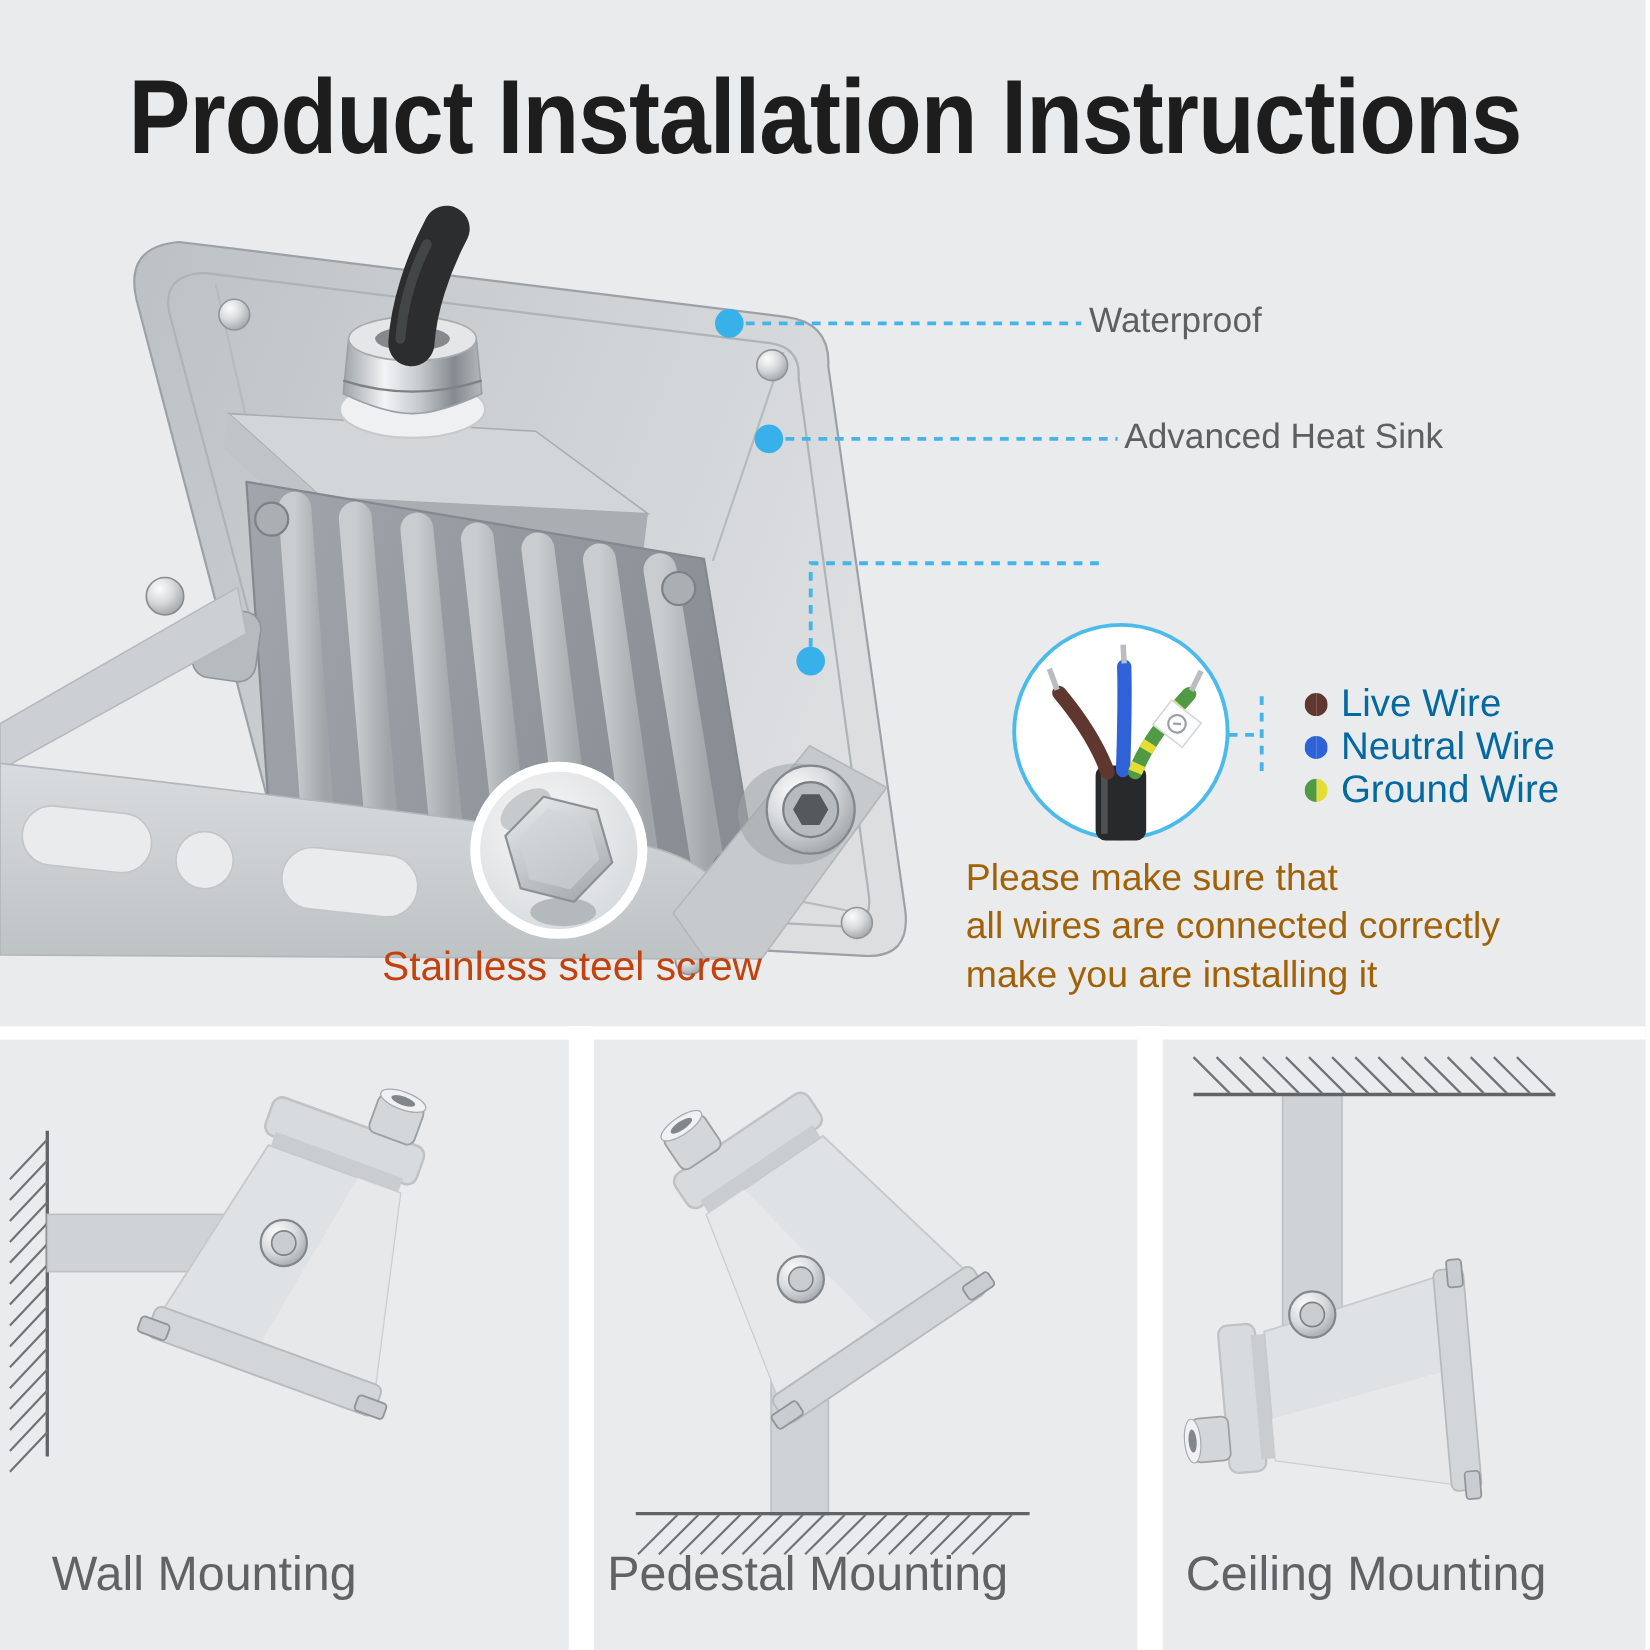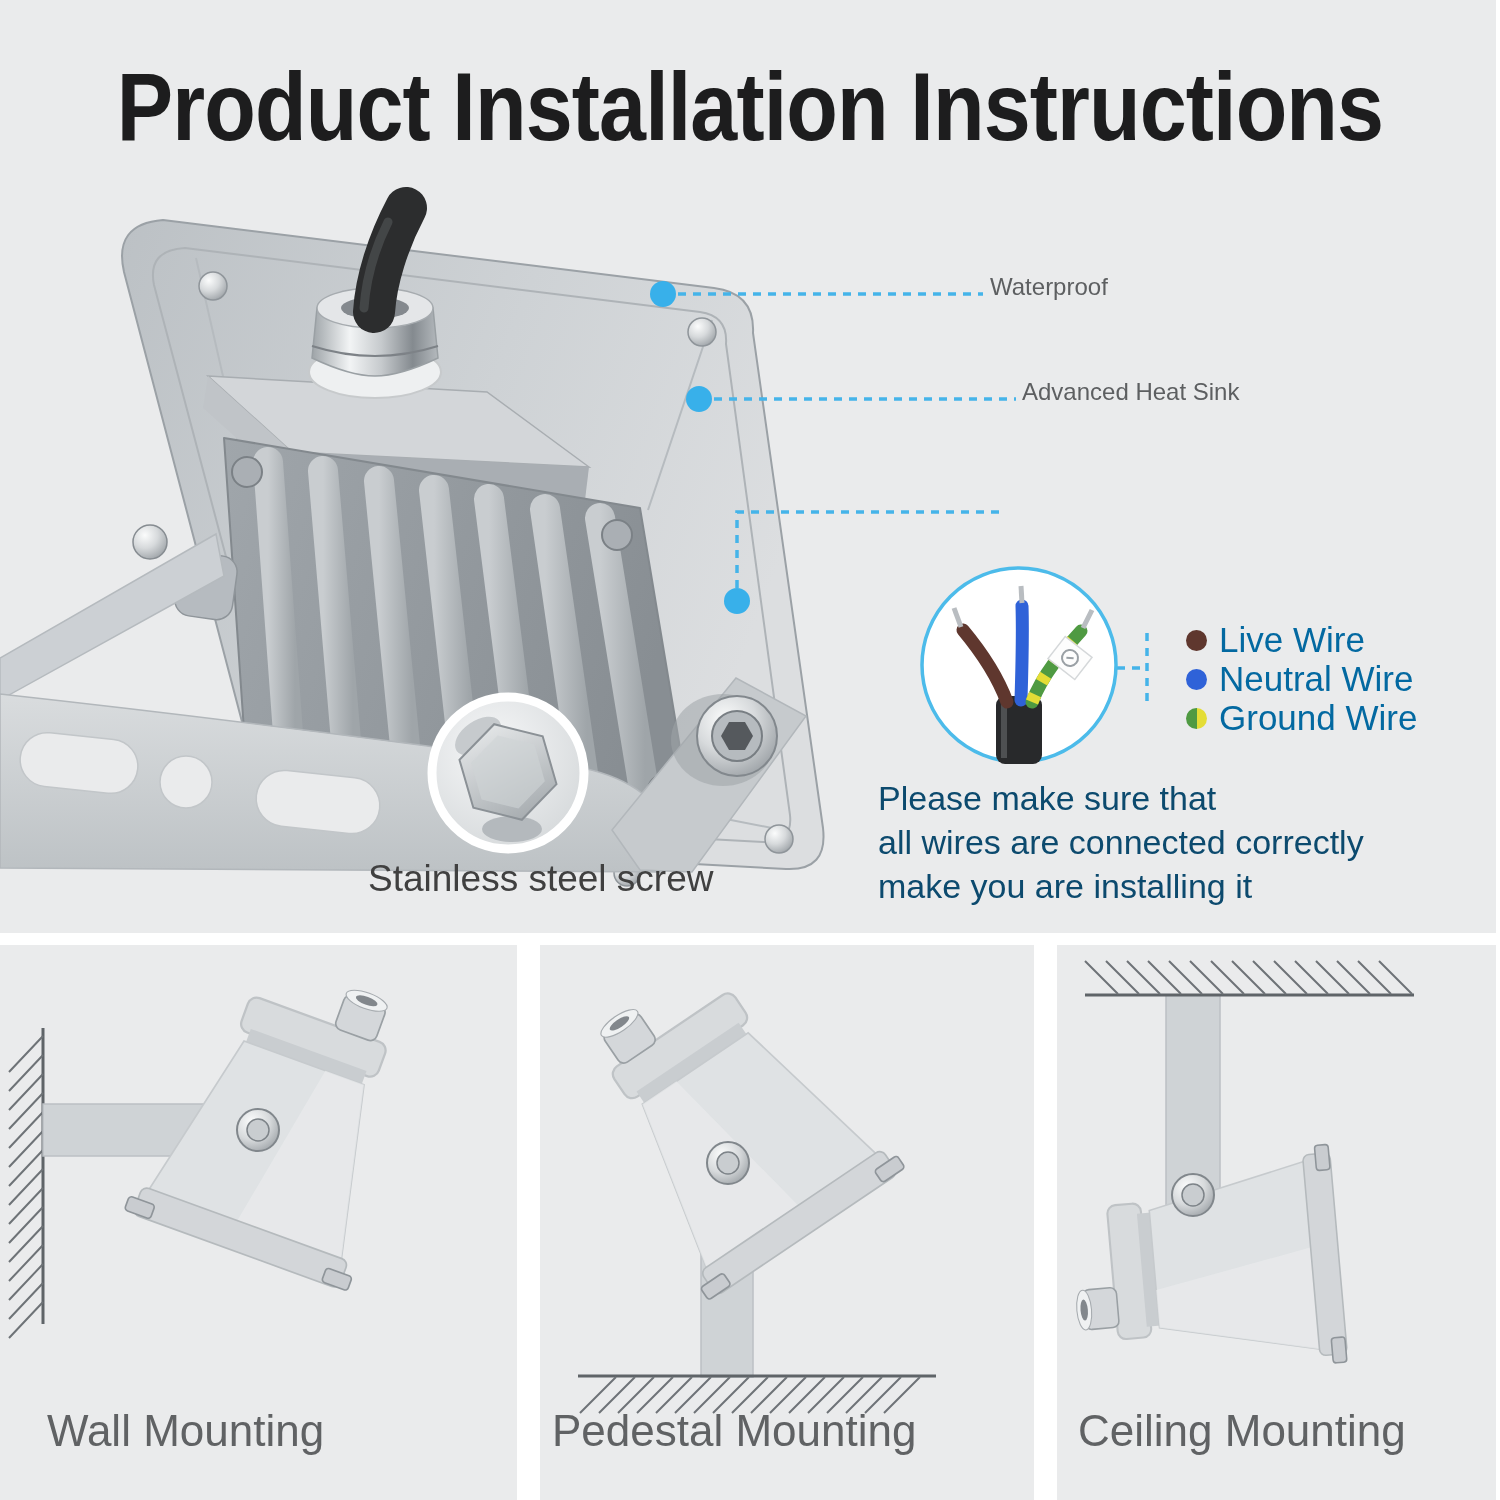--- a/index.html
+++ b/index.html
@@ -2,28 +2,28 @@
 <html><head>
 <meta charset="utf-8">
 <style>
   html,body{margin:0;padding:0;}
   body{font-family:"Liberation Sans", sans-serif;}
   .canvas{position:relative;width:1496px;height:1500px;background:#eaebec;overflow:hidden;}
   .title{position:absolute;left:0;top:52px;width:1500px;text-align:center;
          font-size:96px;font-weight:700;color:#1d1d1e;letter-spacing:-1px;
          transform:scaleX(0.88);white-space:nowrap;}
   .abs{position:absolute;}
-  .callout-label{position:absolute;font-size:24px;color:#5d5f61;white-space:nowrap;}
+  .callout-label{position:absolute;font-size:32px;color:#5d5f61;white-space:nowrap;}
   .legend-row{position:absolute;display:flex;align-items:center;height:42px;}
   .legend-dot{width:21px;height:21px;border-radius:50%;margin-right:12px;overflow:hidden;display:flex;flex-shrink:0;}
   .legend-dot span{width:50%;height:100%;display:block;}
   .legend-label{font-size:35px;color:#0369a1;white-space:nowrap;}
-  .note{position:absolute;left:878px;top:776px;font-size:34px;line-height:44px;color:#0c4a6e;}
-  .screw-label{position:absolute;left:340px;top:858px;width:360px;
-               font-size:37px;color:#404040;white-space:nowrap;margin-left:28px;}
+  .note{position:absolute;left:878px;top:776px;font-size:34px;line-height:44px;color:#a16207;}
+  .screw-label{position:absolute;left:340px;top:858px;width:360px;text-align:center;
+               font-size:37px;color:#c2410c;white-space:nowrap;}
   .panel-label{position:absolute;top:1406px;font-size:44px;color:#606264;text-align:left;white-space:nowrap;}
   .divider{position:absolute;background:#ffffff;}
   .divider-h{left:0;top:933px;width:1500px;height:12px;}
   .divider-v1{left:517px;top:933px;width:23px;height:567px;}
   .divider-v2{left:1034px;top:933px;width:23px;height:567px;}
   svg{display:block;}
 </style>
 </head>
 <body>
 

